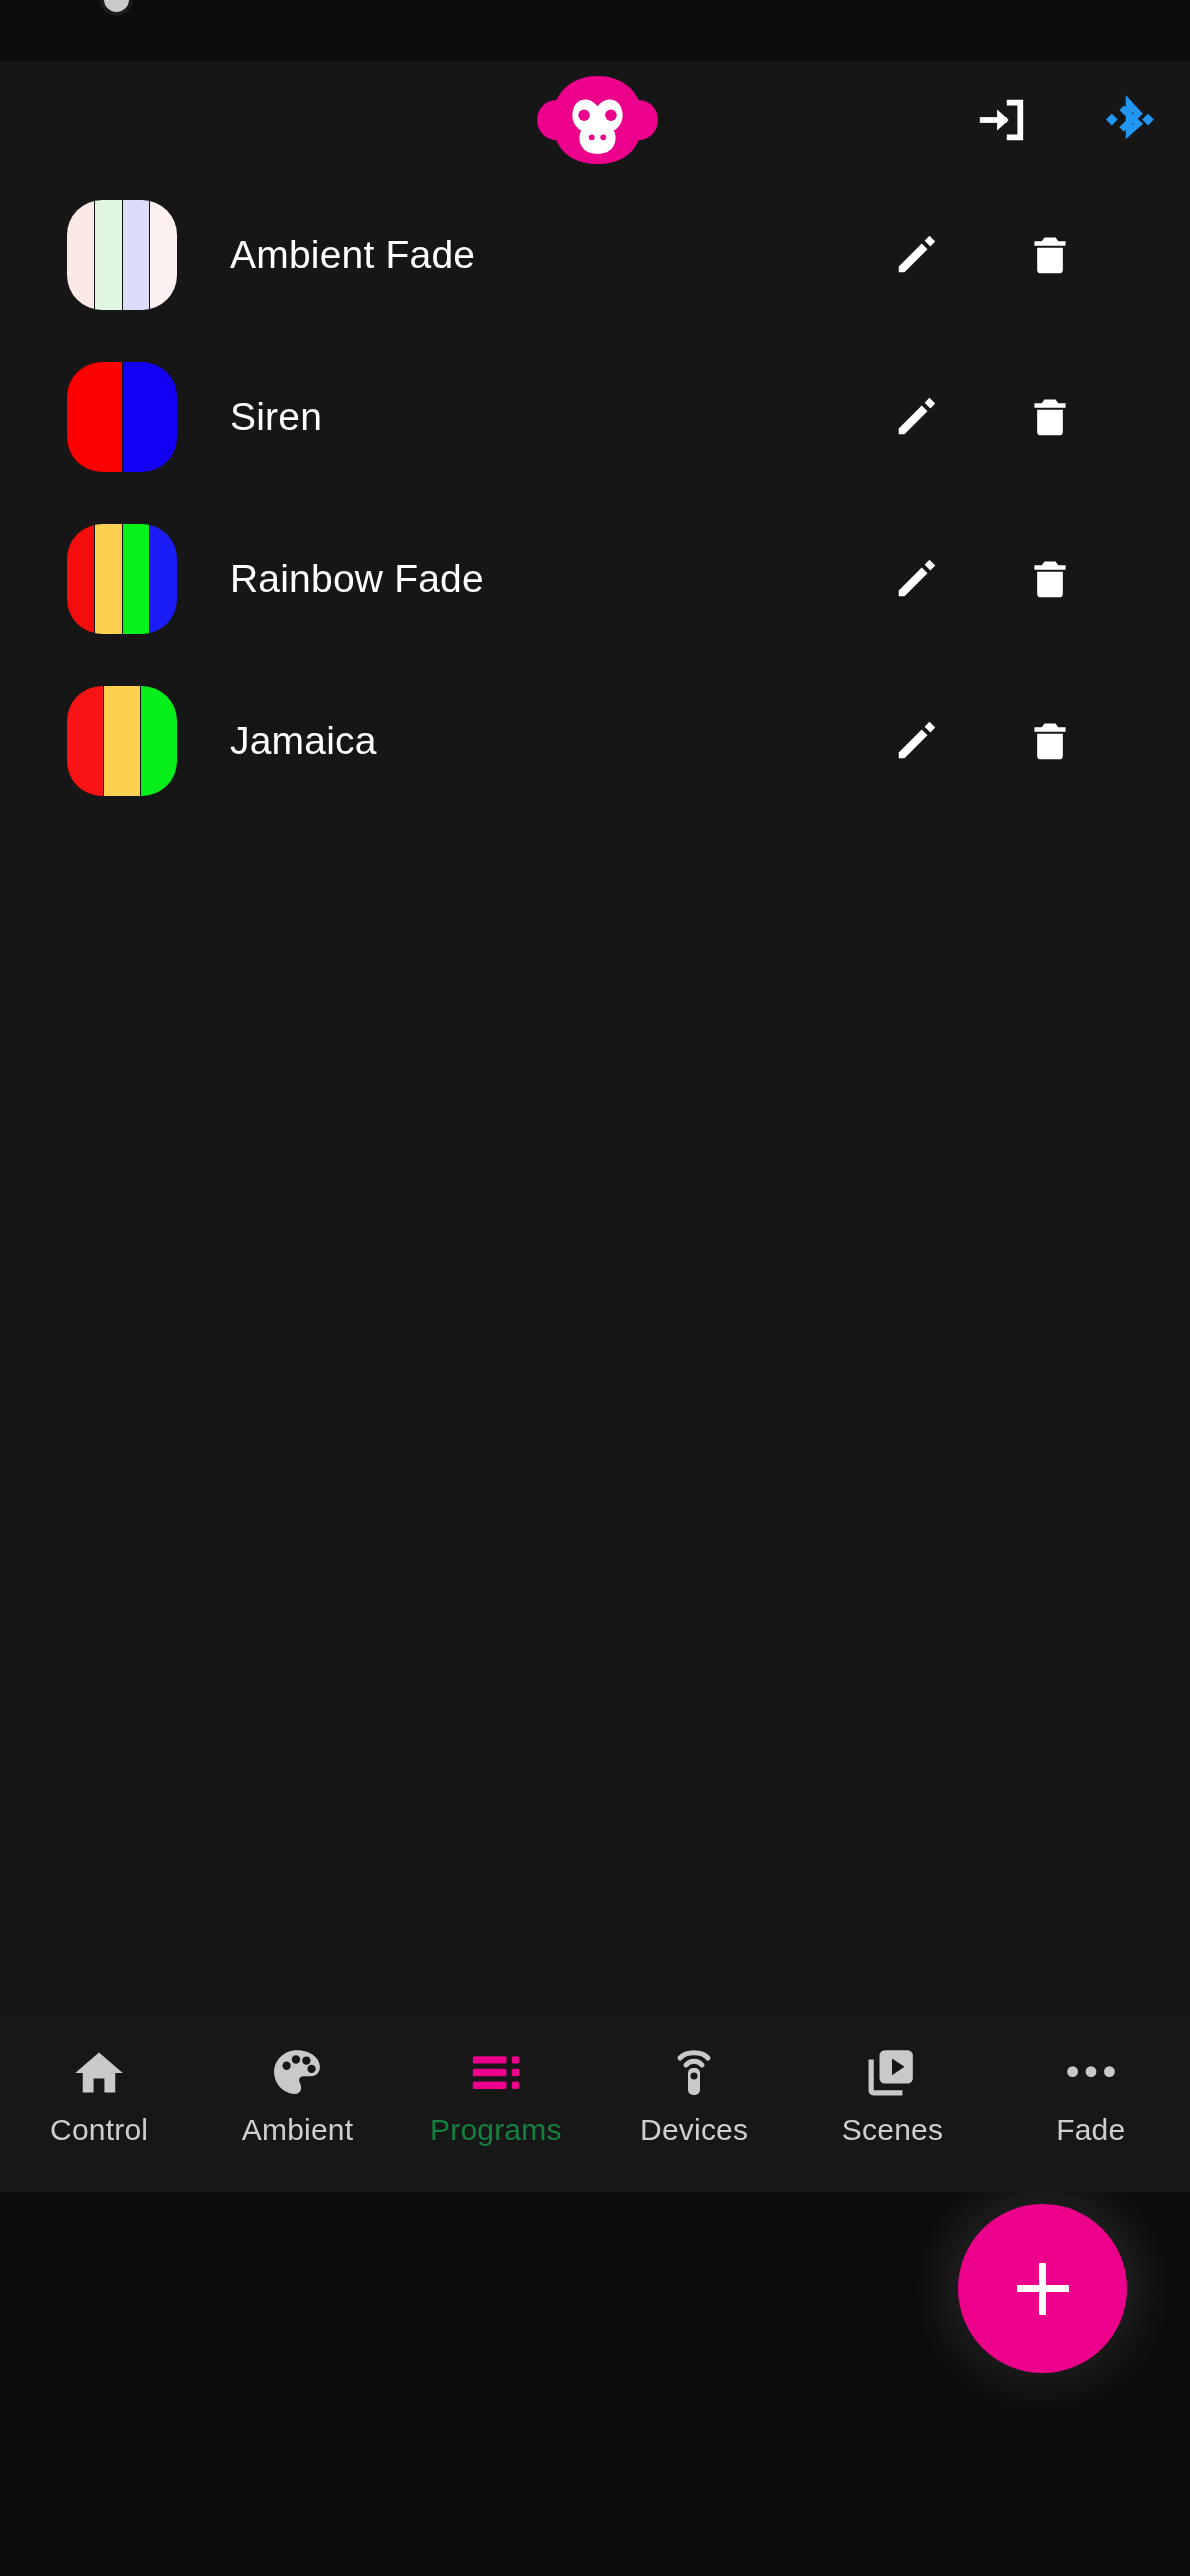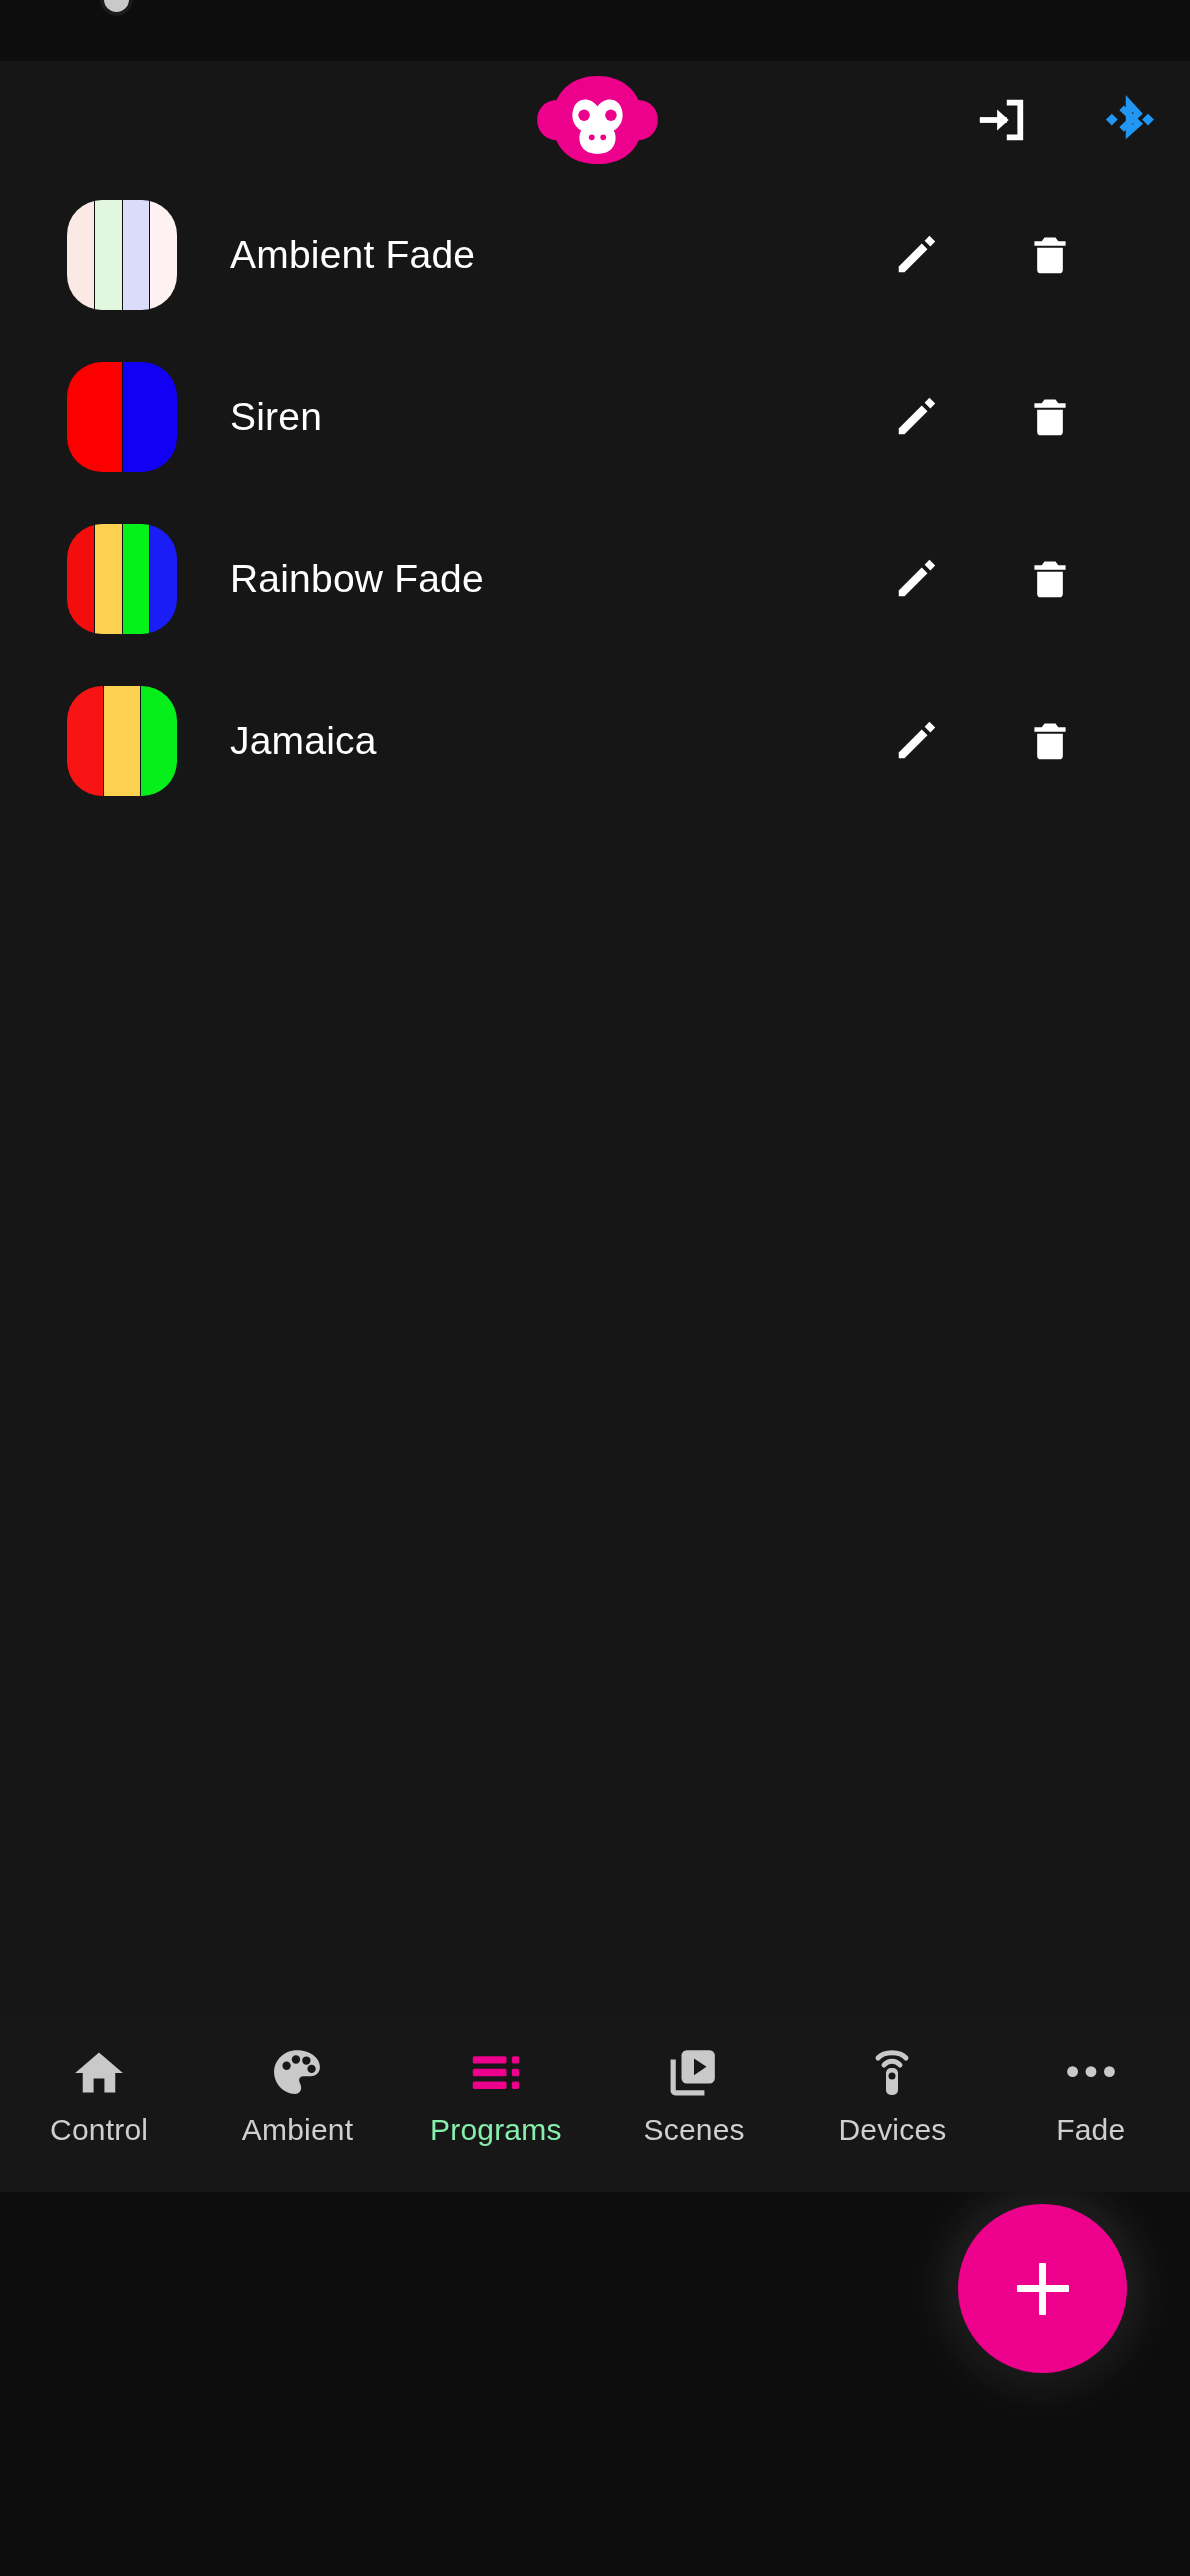--- a/index.html
+++ b/index.html
@@ -78,21 +78,21 @@
     position:absolute; left:0; bottom:0; width:1190px; height:173px;
     background:#171717;
     display:flex; align-items:flex-start;
   }
   .navitem{
     flex:1 1 0; height:173px; padding-top:27px;
     display:flex; flex-direction:column; align-items:center; gap:15.3px;
   }
   .navicon{ width:56px; height:52px; display:flex; align-items:center; justify-content:center; }
   .navlabel{ font-size:30px; color:#cfcfcf; letter-spacing:0.2px; }
-  .navitem.active .navlabel{ color:#86efac; }
+  .navitem.active .navlabel{ color:#15803d; }
 </style>
 </head>
 <body>
 
 <div id="app">
 
   <div class="statusbar">
     <div class="sb-dot"></div>
   </div>
 
@@ -258,43 +258,43 @@
           <rect x="39" y="3" width="7" height="7" rx="1.5" fill="#ec008c"></rect>
           <rect x="39" y="15" width="7" height="7" rx="1.5" fill="#ec008c"></rect>
           <rect x="39" y="27" width="7" height="7" rx="1.5" fill="#ec008c"></rect>
         </svg>
       </span>
       <span class="navlabel">Programs</span>
     </div>
 
     <div class="navitem">
       <span class="navicon">
-        <svg viewBox="0 0 48 48" width="50" height="50">
-          <path d="M4 12 V42 a2 2 0 0 0 2 2 H34" stroke="#c9c9c9" stroke-width="5" fill="none" stroke-linecap="butt"></path>
-          <rect x="12" y="3" width="32" height="32" rx="5" fill="#c9c9c9"></rect>
-          <path d="M24 11 L36 19 L24 27 Z" fill="#171717"></path>
-        </svg>
-      </span>
-      <span class="navlabel">Scenes</span>
-    </div>
-
-    <div class="navitem">
-      <span class="navicon">
         <svg viewBox="0 0 48 52" width="48" height="52">
           <path d="M10 12 C16 5 32 5 38 12" stroke="#c9c9c9" stroke-width="5" fill="none" stroke-linecap="round"></path>
           <path d="M16 19 C20 14 28 14 32 19" stroke="#c9c9c9" stroke-width="5" fill="none" stroke-linecap="round"></path>
           <rect x="18" y="22" width="12" height="27" rx="5" fill="#c9c9c9"></rect>
           <circle cx="24" cy="30" r="3.5" fill="#171717"></circle>
         </svg>
       </span>
       <span class="navlabel">Devices</span>
     </div>
 
     <div class="navitem">
       <span class="navicon">
+        <svg viewBox="0 0 48 48" width="50" height="50">
+          <path d="M4 12 V42 a2 2 0 0 0 2 2 H34" stroke="#c9c9c9" stroke-width="5" fill="none" stroke-linecap="butt"></path>
+          <rect x="12" y="3" width="32" height="32" rx="5" fill="#c9c9c9"></rect>
+          <path d="M24 11 L36 19 L24 27 Z" fill="#171717"></path>
+        </svg>
+      </span>
+      <span class="navlabel">Scenes</span>
+    </div>
+
+    <div class="navitem">
+      <span class="navicon">
         <svg viewBox="0 0 48 12" width="52" height="13.4">
           <circle cx="7" cy="6" r="5" fill="#c9c9c9"></circle>
           <circle cx="24" cy="6" r="5" fill="#c9c9c9"></circle>
           <circle cx="41" cy="6" r="5" fill="#c9c9c9"></circle>
         </svg>
       </span>
       <span class="navlabel">Fade</span>
     </div>
 
   </div>

